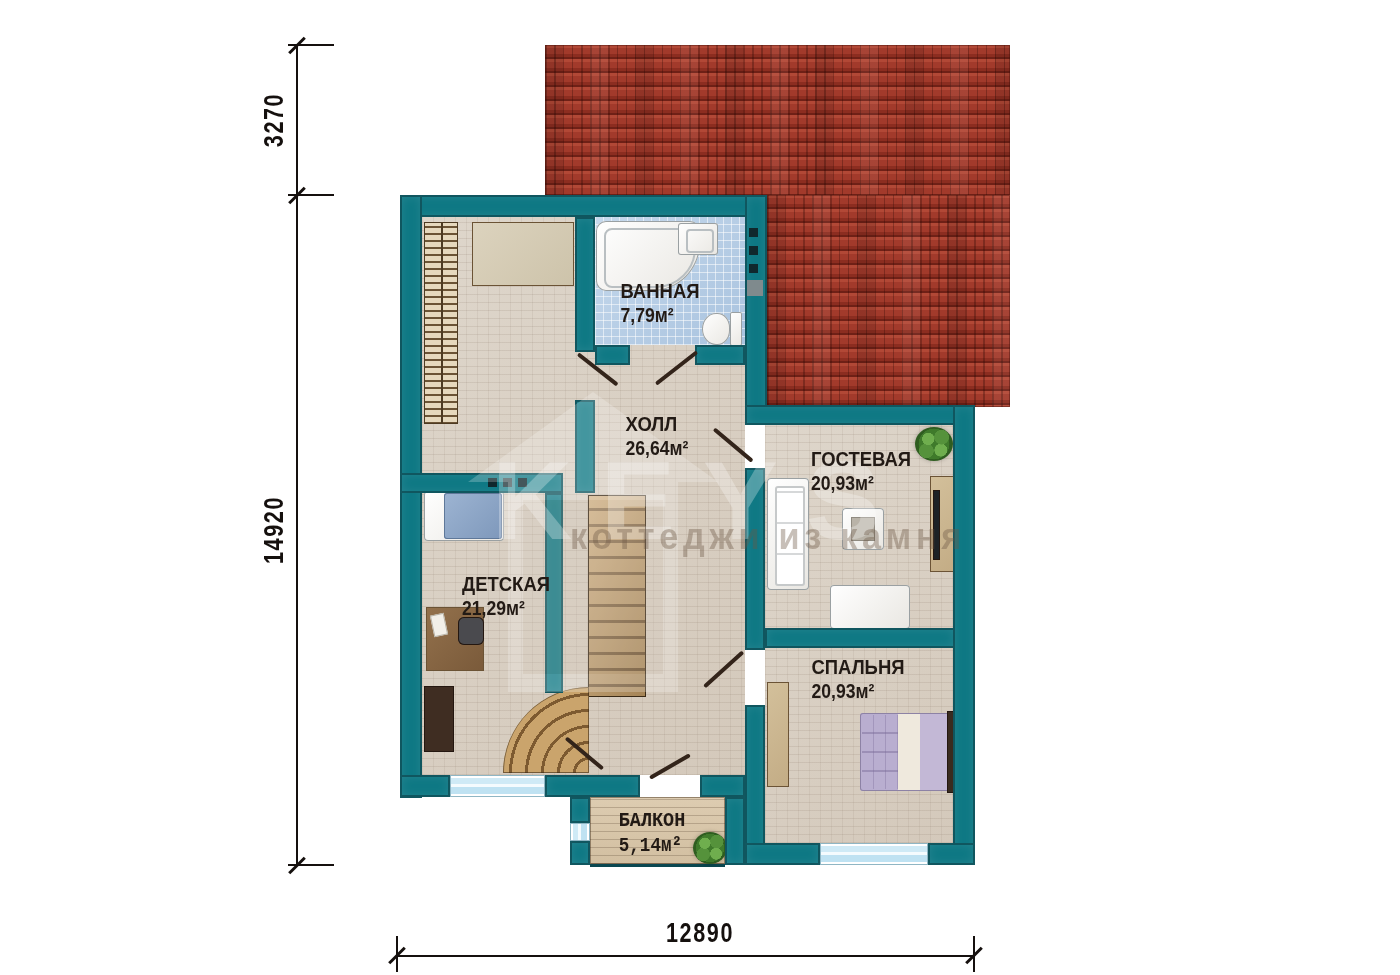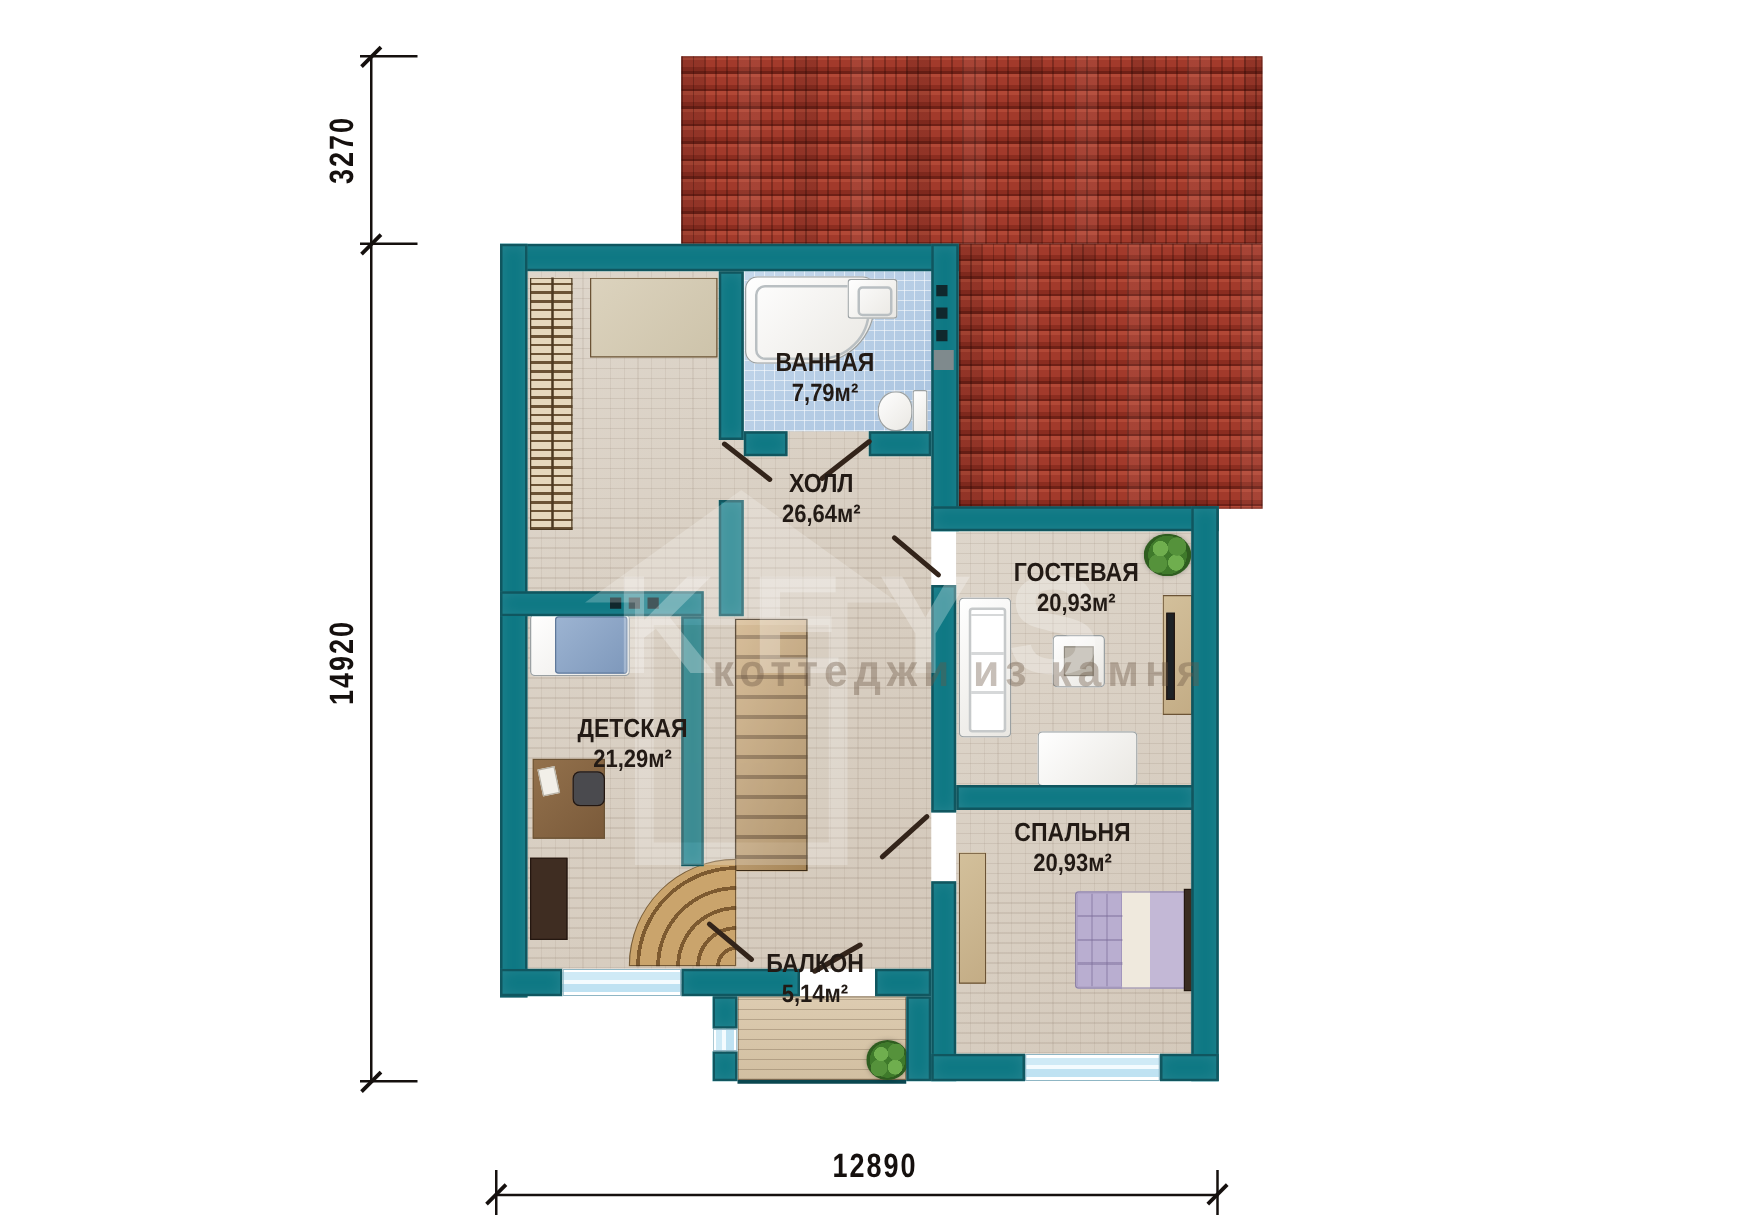--- a/index.html
+++ b/index.html
@@ -49,21 +49,21 @@
      radial-gradient(circle at 35% 35%, #6fae4e 0 18%, transparent 19%),
      radial-gradient(circle at 70% 30%, #55923b 0 20%, transparent 21%),
      radial-gradient(circle at 30% 70%, #55923b 0 20%, transparent 21%),
      radial-gradient(circle at 68% 68%, #6fae4e 0 18%, transparent 19%),
      radial-gradient(circle, #3f7a2b 0 60%, #2f5d20 61% 100%);
      box-shadow:0 0 4px rgba(0,0,0,.25);}
   .rack{position:absolute;background:repeating-linear-gradient(0deg,#6b5335 0 2px,#e6d8bd 2px 7px);
      box-shadow:inset 0 0 0 1px #4d3a22;}
   .rack:after{content:"";position:absolute;left:50%;top:0;width:2px;height:100%;background:#4d3a22;}
   
-  .room-label{position:absolute;transform:translate(-50%,-50%);text-align:center;
+  .room-label{position:absolute;transform:translate(-50%,-50%);
      color:var(--ink,#221a15);font-weight:bold;line-height:1.18;white-space:nowrap;}
   .room-label .rname{font-size:21px;transform:scaleX(.88);}
   .room-label .rarea{font-size:20px;transform:scaleX(.88);}
   .title{position:absolute;left:742px;top:4px;transform:translateX(-50%);white-space:nowrap;
      font-size:31px;font-weight:bold;color:#16110f;}
   .title span{display:inline-block;transform:scaleX(.82);letter-spacing:1px;}
   .dim-line{position:absolute;background:#15100e;}
   .tick{position:absolute;width:22px;height:3px;background:#15100e;transform:rotate(-45deg);}
   .dim-label{position:absolute;transform:translate(-50%,-50%);font-size:27px;font-weight:bold;color:#15100e;white-space:nowrap;}
   .dim-label span{display:inline-block;transform:scaleX(.8);letter-spacing:2px;}
@@ -173,37 +173,37 @@
   <div class="wm-house">
       <i></i>
     </div>
   <div class="wm1">KEYS</div>
   <div class="wm2">коттеджи из камня</div>
 
   <div class="room-label" style="left:660px;top:303px;">
     <div class="rname">ВАННАЯ</div>
     <div class="rarea">7,79м²</div>
   </div>
-  <div class="room-label" style="left:657px;top:400px;">
+  <div class="room-label" style="left:657px;top:436px;">
     <div class="rname">ХОЛЛ</div>
     <div class="rarea">26,64м²</div>
   </div>
   <div class="room-label" style="left:861px;top:471px;">
     <div class="rname">ГОСТЕВАЯ</div>
     <div class="rarea">20,93м²</div>
   </div>
   <div class="room-label" style="left:506px;top:596px;">
     <div class="rname">ДЕТСКАЯ</div>
     <div class="rarea">21,29м²</div>
   </div>
   <div class="room-label" style="left:858px;top:679px;">
     <div class="rname">СПАЛЬНЯ</div>
     <div class="rarea">20,93м²</div>
   </div>
-  <div class="room-label" style="left:652px;top:784px;">
+  <div class="room-label" style="left:652px;top:833px;font-family:Liberation Mono, monospace;">
     <div class="rname">БАЛКОН</div>
     <div class="rarea">5,14м²</div>
   </div>
 
   <div class="dim-line" style="left:296px;top:45px;width:2px;height:821px;"></div>
   <div class="dim-line" style="left:288px;top:44px;width:46px;height:2px;"></div>
   <div class="dim-line" style="left:288px;top:194px;width:46px;height:2px;"></div>
   <div class="dim-line" style="left:288px;top:864px;width:46px;height:2px;"></div>
   <div class="tick" style="left:286px;top:44px;"></div>
   <div class="tick" style="left:286px;top:194px;"></div>

